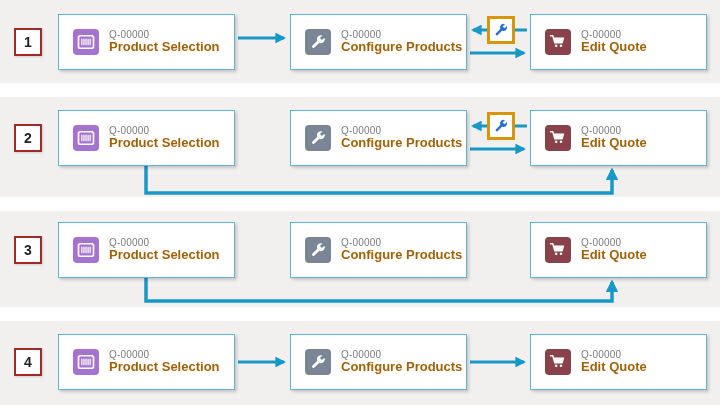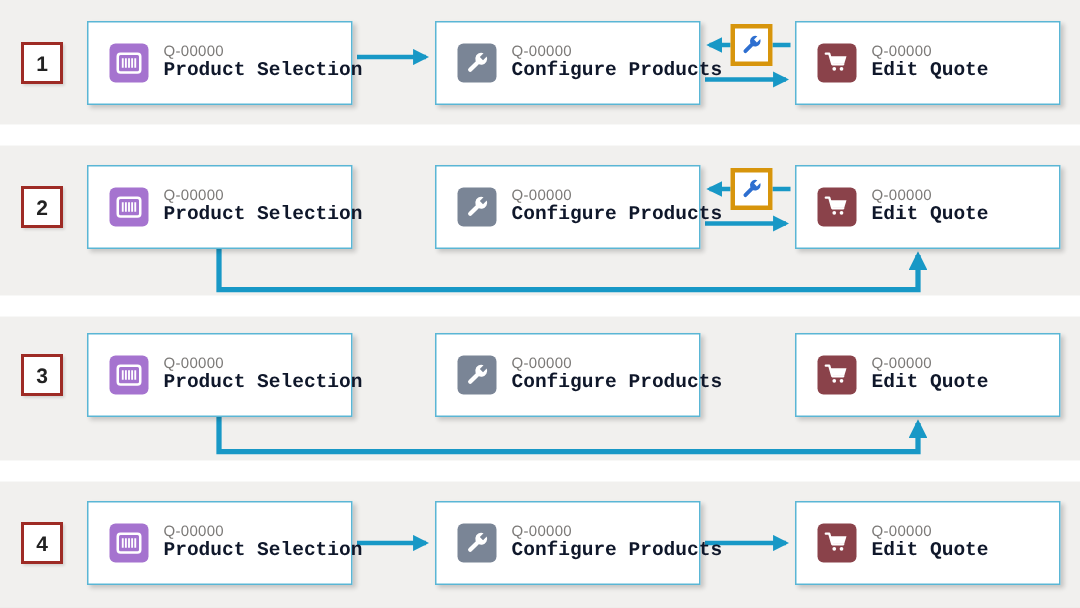--- a/index.html
+++ b/index.html
@@ -10,21 +10,21 @@
   .numbox{position:absolute;left:14px;width:24px;height:24px;background:#ffffff;
     border:2px solid #9e2b25;z-index:2;display:flex;align-items:center;justify-content:center;
     font-size:14px;font-weight:600;color:#222;box-shadow:1px 1px 2px rgba(0,0,0,.15);}
   .card{position:absolute;width:175px;height:54px;background:#ffffff;border:1px solid #5ab6d5;
     z-index:2;display:flex;align-items:center;box-shadow:2px 2px 3px rgba(0,0,0,.18);}
   .icon{width:26px;height:26px;border-radius:4px;margin:0 10px 0 14px;flex:0 0 auto;
     display:flex;align-items:center;justify-content:center;}
   .icon svg{width:20px;height:20px;display:block;}
   .txt{display:flex;flex-direction:column;line-height:1.15;white-space:nowrap;}
   .q{font-size:10px;color:#7b7977;letter-spacing:.2px;}
-  .t{font-size:13px;font-weight:700;color:#0f172a;font-family:Liberation Mono, monospace;}
+  .t{font-size:13px;font-weight:700;color:#a16207;}
   .badge{position:absolute;width:22px;height:22px;background:#ffffff;border:3px solid #d7950c;
     z-index:3;display:flex;align-items:center;justify-content:center;}
   .badge svg{width:18px;height:18px;display:block;}
   .bg-product{background:#a573cf;}
   .bg-configure{background:#7a8596;}
   .bg-edit{background:#8a424a;}
   .defs{position:absolute;width:0;height:0;overflow:hidden;}
 </style>
 </head>
 <body>

